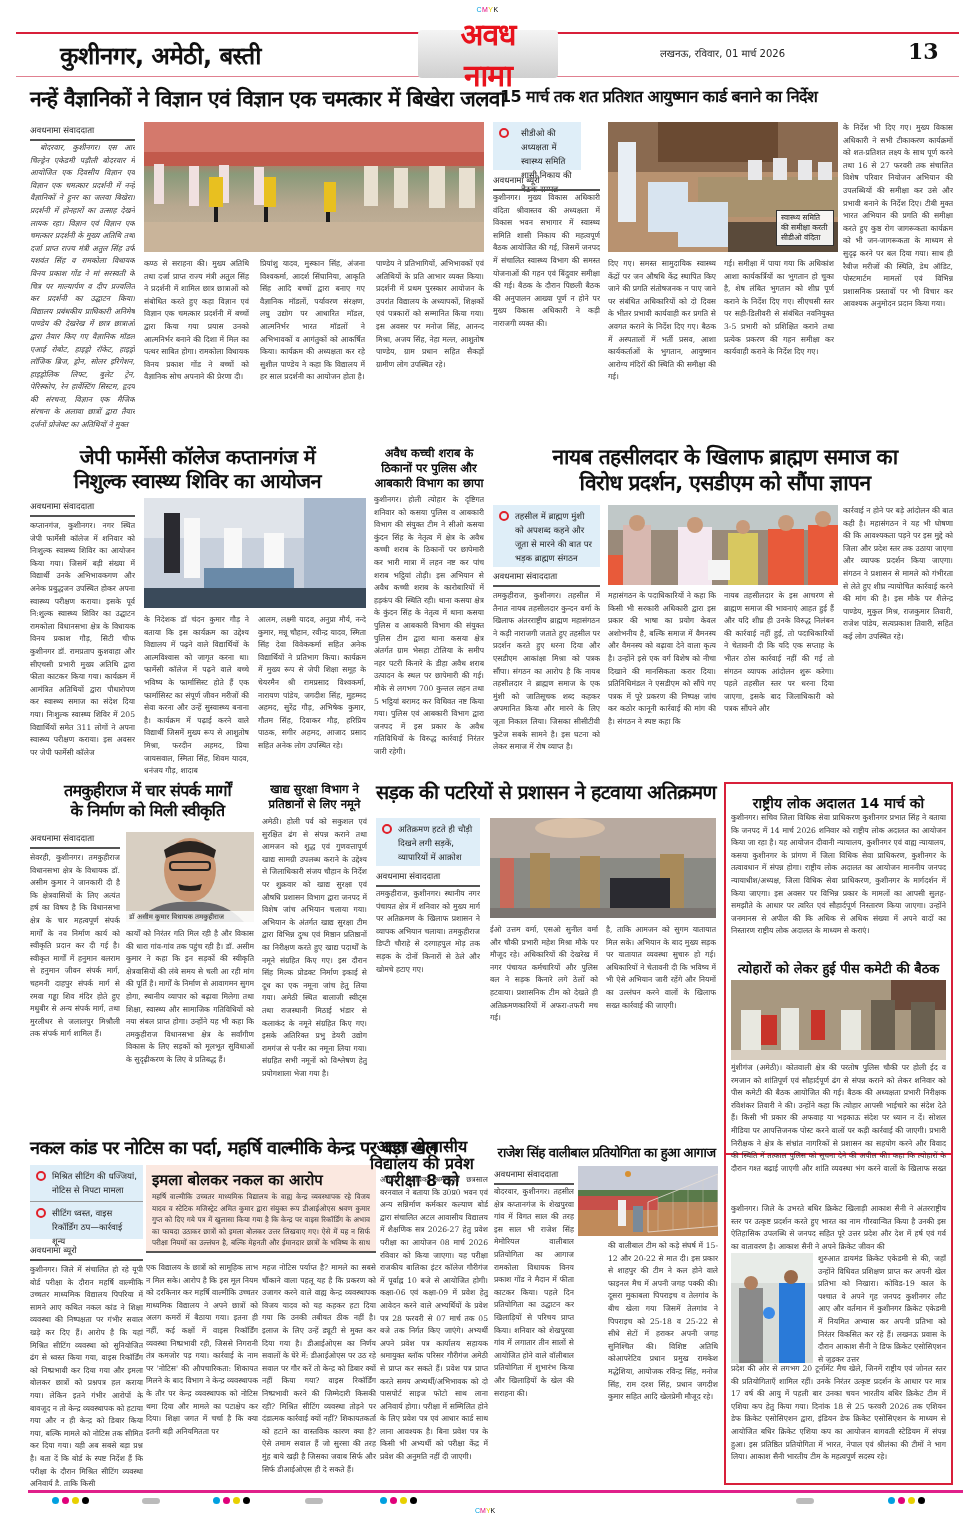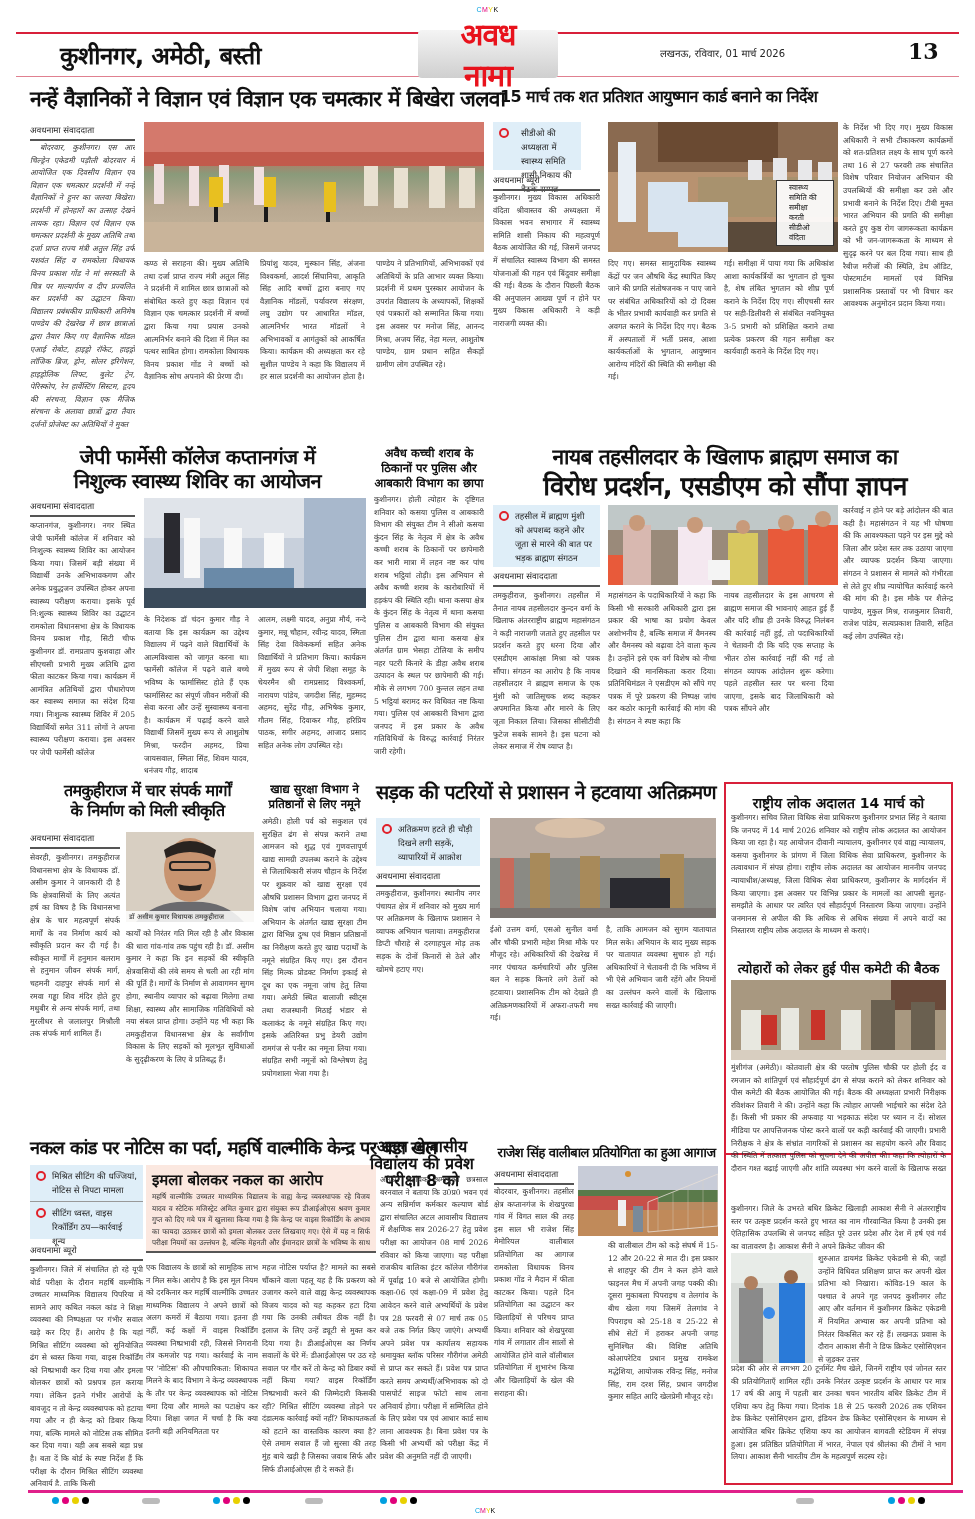--- a/index.html
+++ b/index.html
@@ -15,21 +15,21 @@
   .logo .pen { width: 14px; height: 34px; margin: 0 1px; position: relative; }
   .dateline { left: 660px; top: 46px; font-family: "DejaVu Sans", sans-serif; font-size: 10px; color: #222; }
   .pageno { left: 908px; top: 38px; font-family: "DejaVu Serif", serif; font-weight: bold; font-size: 22px; color: #111; }
   .headline { font-family: "DejaVu Sans", sans-serif; font-weight: bold; color: #111; letter-spacing: -0.6px; line-height: 1.12; text-align: center; white-space: nowrap; }
   .byline { font-family: "DejaVu Sans", sans-serif; font-size: 8.5px; color: #222; padding-bottom: 4px; border-bottom: 2px solid #555; }
   .body-text { font-size: 7.6px; line-height: 12.6px; color: #333; text-align: justify; overflow: hidden; }
   .body-text p { text-indent: 10px; font-style: italic; }
   .photo { overflow: hidden; }
   .kicker { background: #dfeef8; font-family: "DejaVu Sans", sans-serif; font-size: 8.5px; line-height: 14px; color: #222; padding: 4px 6px 4px 22px; position: absolute; }
   .kicker .ring { position: absolute; left: 6px; width: 10px; height: 10px; border: 2px solid #e0202a; border-radius: 50%; }
-  .caption-box { background: rgba(255,255,255,0.92); border: 1px solid #333; font-size: 7.5px; line-height: 10px; padding: 2px 12px; font-family: "DejaVu Sans", sans-serif; color: #222; }
+  .caption-box { background: rgba(255,255,255,0.92); border: 1px solid #333; font-size: 7.5px; line-height: 10px; padding: 2px 4px; font-family: "DejaVu Sans", sans-serif; color: #222; }
   .redbox { border: 2px solid #d8203a; }
   .sidebar-head { font-family: "DejaVu Sans", sans-serif; font-weight: bold; font-size: 11.5px; line-height: 15px; text-align: center; color: #111; }
   .bottom-line { left: 28px; width: 935px; height: 3px; background: #e0208a; top: 1490px; }
   .dots { top: 1497px; display: flex; gap: 3px; }
   .dots i { width: 7px; height: 7px; border-radius: 50%; display: block; }
   .grey-pill { top: 1498px; width: 18px; height: 6px; border-radius: 3px; background: #bbb; }
   .cmyk-bottom { left: 928px; top: 1497px; font-family: "Liberation Sans", sans-serif; font-size: 7px; }
   .cmyk-bottom .c { color: #00a0e0; } .cmyk-bottom .m { color: #e0007a; } .cmyk-bottom .y { color: #e8d000; } .cmyk-bottom .k { color: #000; }
   .boxed-inset { background: #fbe8e0; border-bottom: 2px solid #555; padding: 4px 6px; }
   .boxed-inset .h { font-family: "DejaVu Sans", sans-serif; font-weight: bold; font-size: 15px; text-align: left; color: #111; margin-bottom: 2px; }
@@ -152,21 +152,21 @@
   <div class="abs body-text" style="left:258px;top:614px;width:108px;height:161px;">आलम, लक्ष्मी यादव, अनुप्रा मौर्य, नन्दे कुमार, मन्नू चौहान, रवीन्द्र यादव, स्मिता सिंह देवा विवेककर्मा सहित अनेक विद्यार्थियों ने प्रतिभाग किया। कार्यक्रम में मुख्य रूप से जेपी शिक्षा समूह के चेयरमैन श्री रामप्रसाद विश्वकर्मा, नारायण पांडेय, जगदीश सिंह, मुहम्मद अहमद, सुरेंद्र गौड़, अभिषेक कुमार, गौतम सिंह, दिवाकर गौड़, हरिप्रिय पाठक, सगीर अहमद, आजाद प्रसाद सहित अनेक लोग उपस्थित रहे।</div>
 </div>
 
 <div>
   <div class="abs sidebar-head" style="left:374px;top:446px;width:110px;white-space:normal;">अवैध कच्ची शराब के ठिकानों पर पुलिस और आबकारी विभाग का छापा</div>
   <div class="abs body-text" style="left:374px;top:494px;width:110px;height:282px;">कुशीनगर। होली त्योहार के दृष्टिगत शनिवार को कसया पुलिस व आबकारी विभाग की संयुक्त टीम ने सीओ कसया कुंदन सिंह के नेतृत्व में क्षेत्र के अवैध कच्ची शराब के ठिकानों पर छापेमारी कर भारी मात्रा में लहन नष्ट कर पांच शराब भट्ठियां तोड़ी। इस अभियान से अवैध कच्ची शराब के कारोबारियों में हड़कंप की स्थिति रही। थाना कसया क्षेत्र के कुंदन सिंह के नेतृत्व में थाना कसया पुलिस व आबकारी विभाग की संयुक्त पुलिस टीम द्वारा थाना कसया क्षेत्र अंतर्गत ग्राम भेसहा टोलिया के समीप नहर पटरी किनारे के डीहा अवैध शराब उत्पादन के स्थल पर छापेमारी की गई। मौके से लगभग 700 कुन्तल लहन तथा 5 भट्ठियां बरामद कर विधिवत नष्ट किया गया। पुलिस एवं आबकारी विभाग द्वारा जनपद में इस प्रकार के अवैध गतिविधियों के विरुद्ध कार्रवाई निरंतर जारी रहेगी।</div>
 </div>
 
 <div>
   <div class="abs headline" style="left:494px;top:446px;width:462px;font-size:21px;">नायब तहसीलदार के खिलाफ ब्राह्मण समाज का</div>
-  <div class="abs headline" style="left:494px;top:472px;width:462px;font-size:26px;">विरोध प्रदर्शन, एसडीएम को सौंपा ज्ञापन</div>
+  <div class="abs headline" style="left:494px;top:472px;width:462px;font-size:21px;">विरोध प्रदर्शन, एसडीएम को सौंपा ज्ञापन</div>
   <div class="kicker" style="left:493px;top:505px;width:107px;height:62px;">
     <span class="ring" style="top:6px;"></span>
     <span>तहसील में ब्राह्मण मुंशी को अपशब्द कहने और जूता से मारने की बात पर भड़क ब्राह्मण संगठन</span>
   </div>
   <div class="abs byline" style="left:493px;top:570px;width:107px;">अवधनामा संवाददाता</div>
   <div class="abs body-text" style="left:493px;top:590px;width:107px;height:186px;">तमकुहीराज, कुशीनगर। तहसील में तैनात नायब तहसीलदार कुन्दन वर्मा के खिलाफ अंतरराष्ट्रीय ब्राह्मण महासंगठन ने कड़ी नाराजगी जताते हुए तहसील पर प्रदर्शन करते हुए धरना दिया और एसडीएम आकांक्षा मिश्रा को पत्रक सौंपा। संगठन का आरोप है कि नायब तहसीलदार ने ब्राह्मण समाज के एक मुंशी को जातिसूचक शब्द कहकर अपमानित किया और मारने के लिए जूता निकाल लिया। जिसका सीसीटीवी फुटेज सबके सामने है। इस घटना को लेकर समाज में रोष व्याप्त है।</div>
   <div class="abs photo" style="left:608px;top:505px;width:230px;height:80px;background:#9a8a7a;">
     <svg width="230" height="80" viewBox="0 0 230 80">
       <rect x="0" y="0" width="230" height="25" fill="#c0c8c8"></rect>
       <g fill="#d8b8b0">

